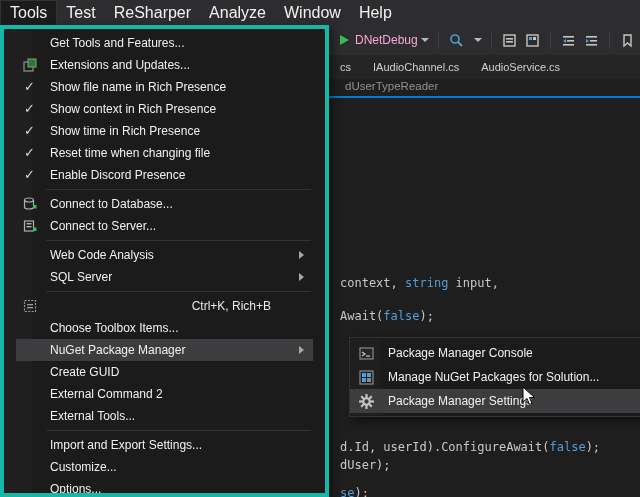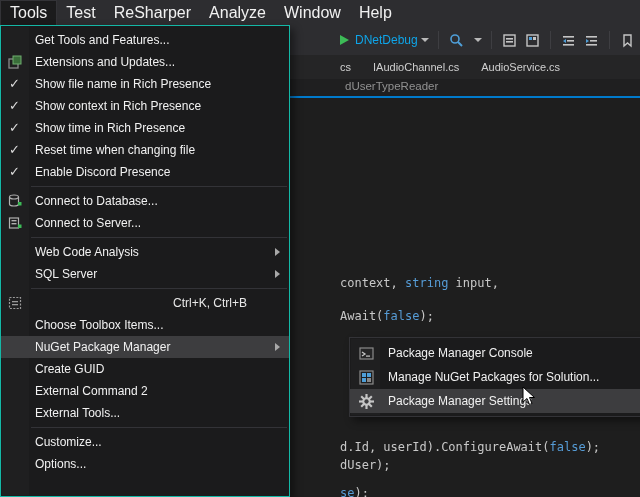--- a/index.html
+++ b/index.html
@@ -19,21 +19,21 @@
   .mbitem { padding:0 9px; display:flex; align-items:center; cursor:default; }
   .mbitem.open { background:#1b1b1c; border:1px solid #333337; border-bottom:none; }
 
   
   .toolbar {
     position:absolute; top:25px; left:0; right:0; height:30px;
     background:#2d2d30; z-index:1;
   }
   .toolbar-right {
     position:absolute; left:340px; top:0; height:30px;
-    display:flex; align-items:center; gap:6px; color:#0ea5e9; font-size:12px;
+    display:flex; align-items:center; gap:6px; color:#f9a8d4; font-size:12px;
   }
   .tsep { width:1px; height:18px; background:#3e3e42; margin:0 3px; }
   .play-tri { width:0; height:0; border-left:9px solid #3dbb57; border-top:5px solid transparent; border-bottom:5px solid transparent; }
   .caret-down { width:0; height:0; border-top:4px solid #b9b9b9; border-left:4px solid transparent; border-right:4px solid transparent; margin-left:3px; }
   .tico { width:17px; height:17px; display:flex; align-items:center; justify-content:center; }
 
   
   .tabbar {
     position:absolute; top:55px; left:0; right:0; height:24px;
     background:#252526; z-index:1;
@@ -54,24 +54,24 @@
   .editor { position:absolute; top:98px; left:0; right:0; bottom:0; background:#1e1e1e; z-index:0; }
   .codeline {
     position:absolute; left:340px; white-space:pre;
     font-family:"DejaVu Sans Mono","Liberation Mono",monospace;
     font-size:12px; color:#c8c8c8;
   }
   .kw { color:#569cd6; }
 
   
   .menu {
-    position:absolute; left:0; top:25px; width:290px; height:472px;
-    background:#1b1b1c; border:1px solid #14b8a6;
+    position:absolute; left:0; top:25px; width:329px; height:472px;
+    background:#1b1b1c; border:4px solid #14b8a6;
     box-shadow:4px 4px 8px rgba(0,0,0,0.45);
-    padding:3px 0; z-index:10; overflow:hidden;
+    padding:3px 12px; z-index:10; overflow:hidden;
   }
   .channel { position:absolute; left:1px; top:1px; bottom:1px; width:27px; background:#1f1f20; }
   .mrow {
     position:relative; height:22px; display:flex; align-items:center;
     padding-left:34px; padding-right:8px; color:#f1f1f1; font-size:12px;
     white-space:nowrap; cursor:default;
   }
   .mrow.hl { background:#3d3d3f; }
   .check { position:absolute; left:8px; top:3px; color:#dcdcdc; font-size:13px; line-height:16px; }
   .micon { position:absolute; left:6px; top:3px; width:16px; height:16px; display:flex; align-items:center; justify-content:center; }
@@ -261,21 +261,21 @@
   <div class="sep"></div>
 
   <div class="mrow">
     <span class="micon">
       <svg width="14" height="14" viewBox="0 0 14 14">
           <rect x="1.5" y="1.5" width="11" height="11" fill="none" stroke="#9a9a9a" stroke-width="1.2" stroke-dasharray="2 1.4"></rect>
           <rect x="4" y="5" width="6" height="1.3" fill="#9a9a9a"></rect>
           <rect x="4" y="8" width="6" height="1.3" fill="#9a9a9a"></rect>
         </svg>
     </span>
-    <span class="shortcut">Ctrl+K, Ctrl+B</span>
+    <span class="shortcut">Ctrl+K, Rich+B</span>
   </div>
 
   <div class="mrow">
       <span>Choose Toolbox Items...</span>
     </div>
 
   <div class="mrow hl">
       <span>NuGet Package Manager</span>
       <span class="subarrow"></span>
     </div>
@@ -285,20 +285,23 @@
     </div>
   <div class="mrow">
       <span>External Command 2</span>
     </div>
   <div class="mrow">
       <span>External Tools...</span>
     </div>
 
   <div class="sep"></div>
 
+  <div class="mrow">
+      <span>Import and Export Settings...</span>
+    </div>
   <div class="mrow">
       <span>Customize...</span>
     </div>
   <div class="mrow">
       <span>Options...</span>
     </div>
 </div>
 
 <div class="submenu">
   <div class="channel"></div>

